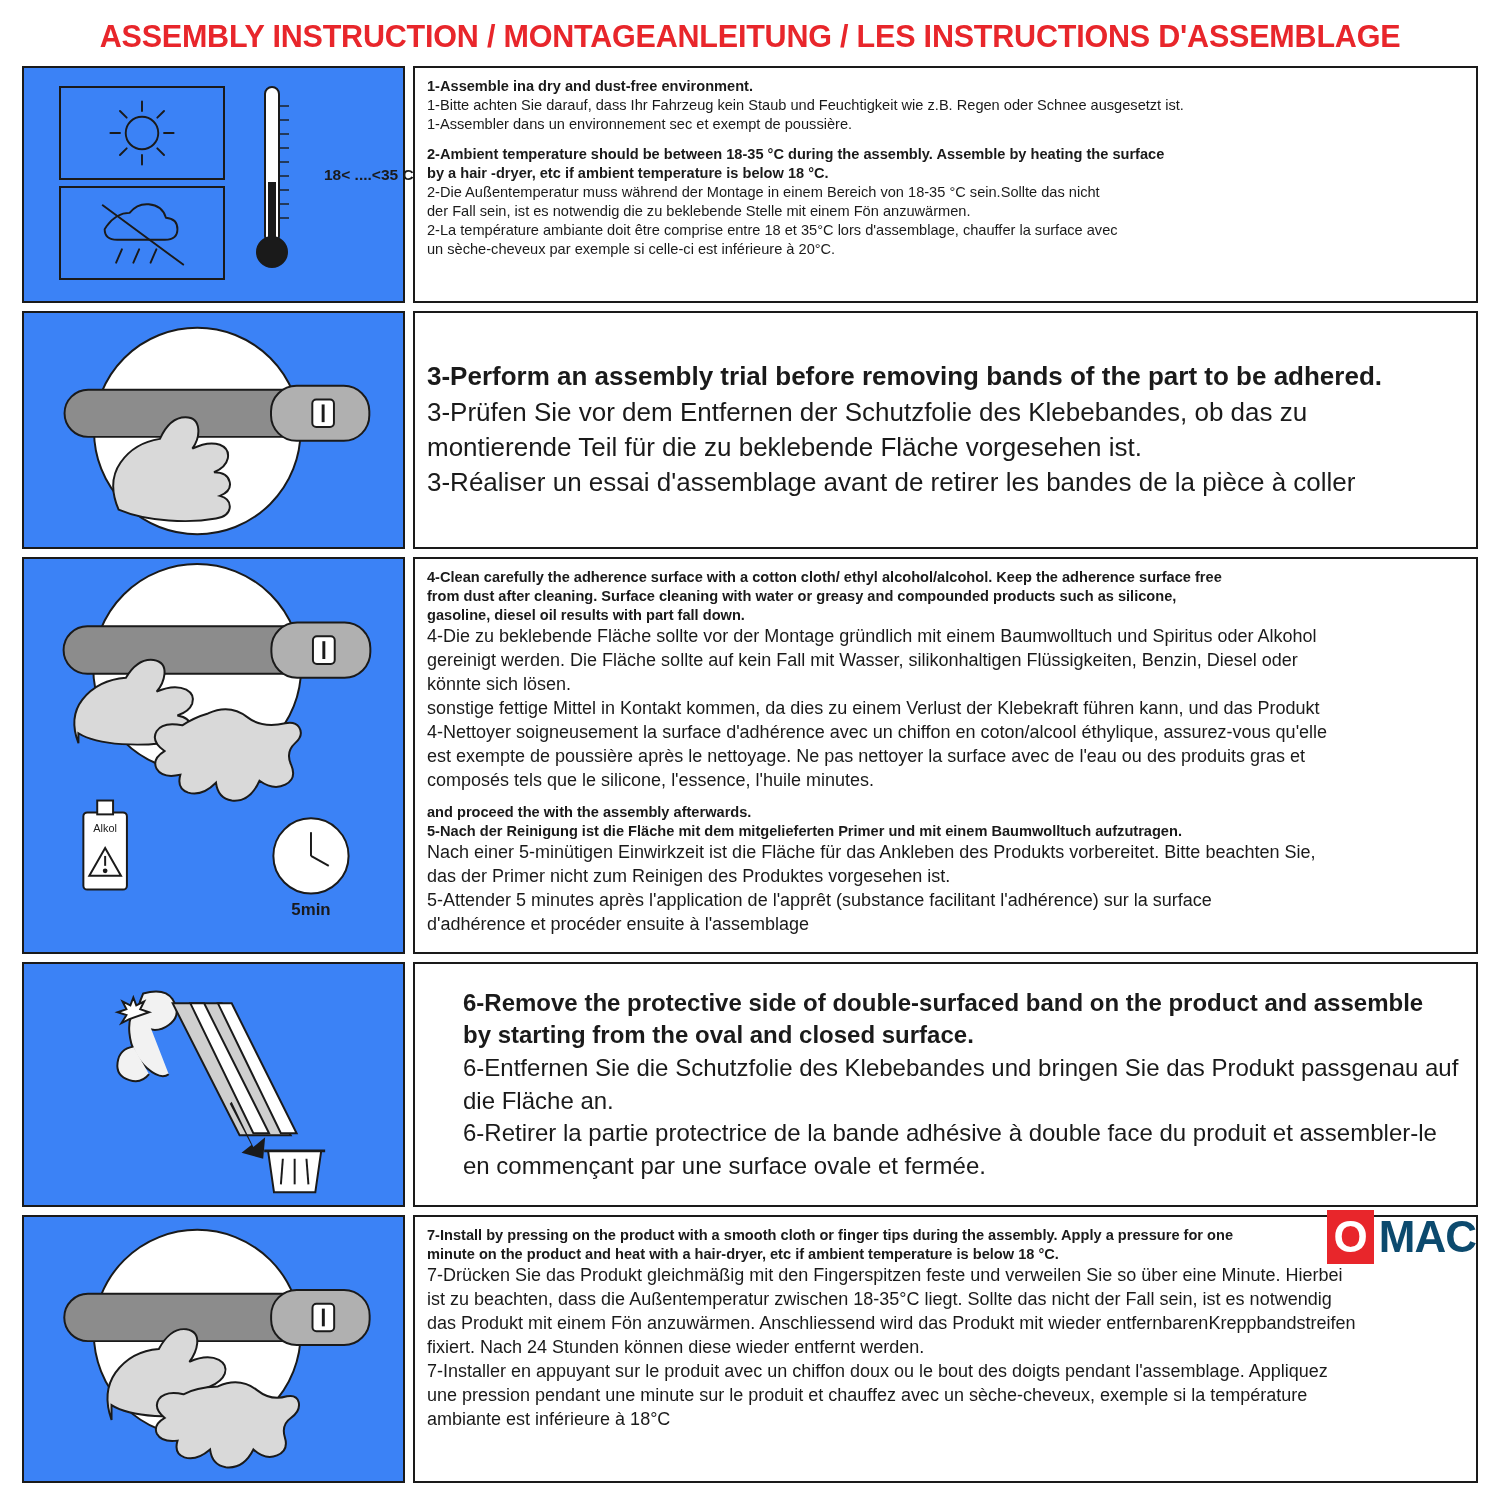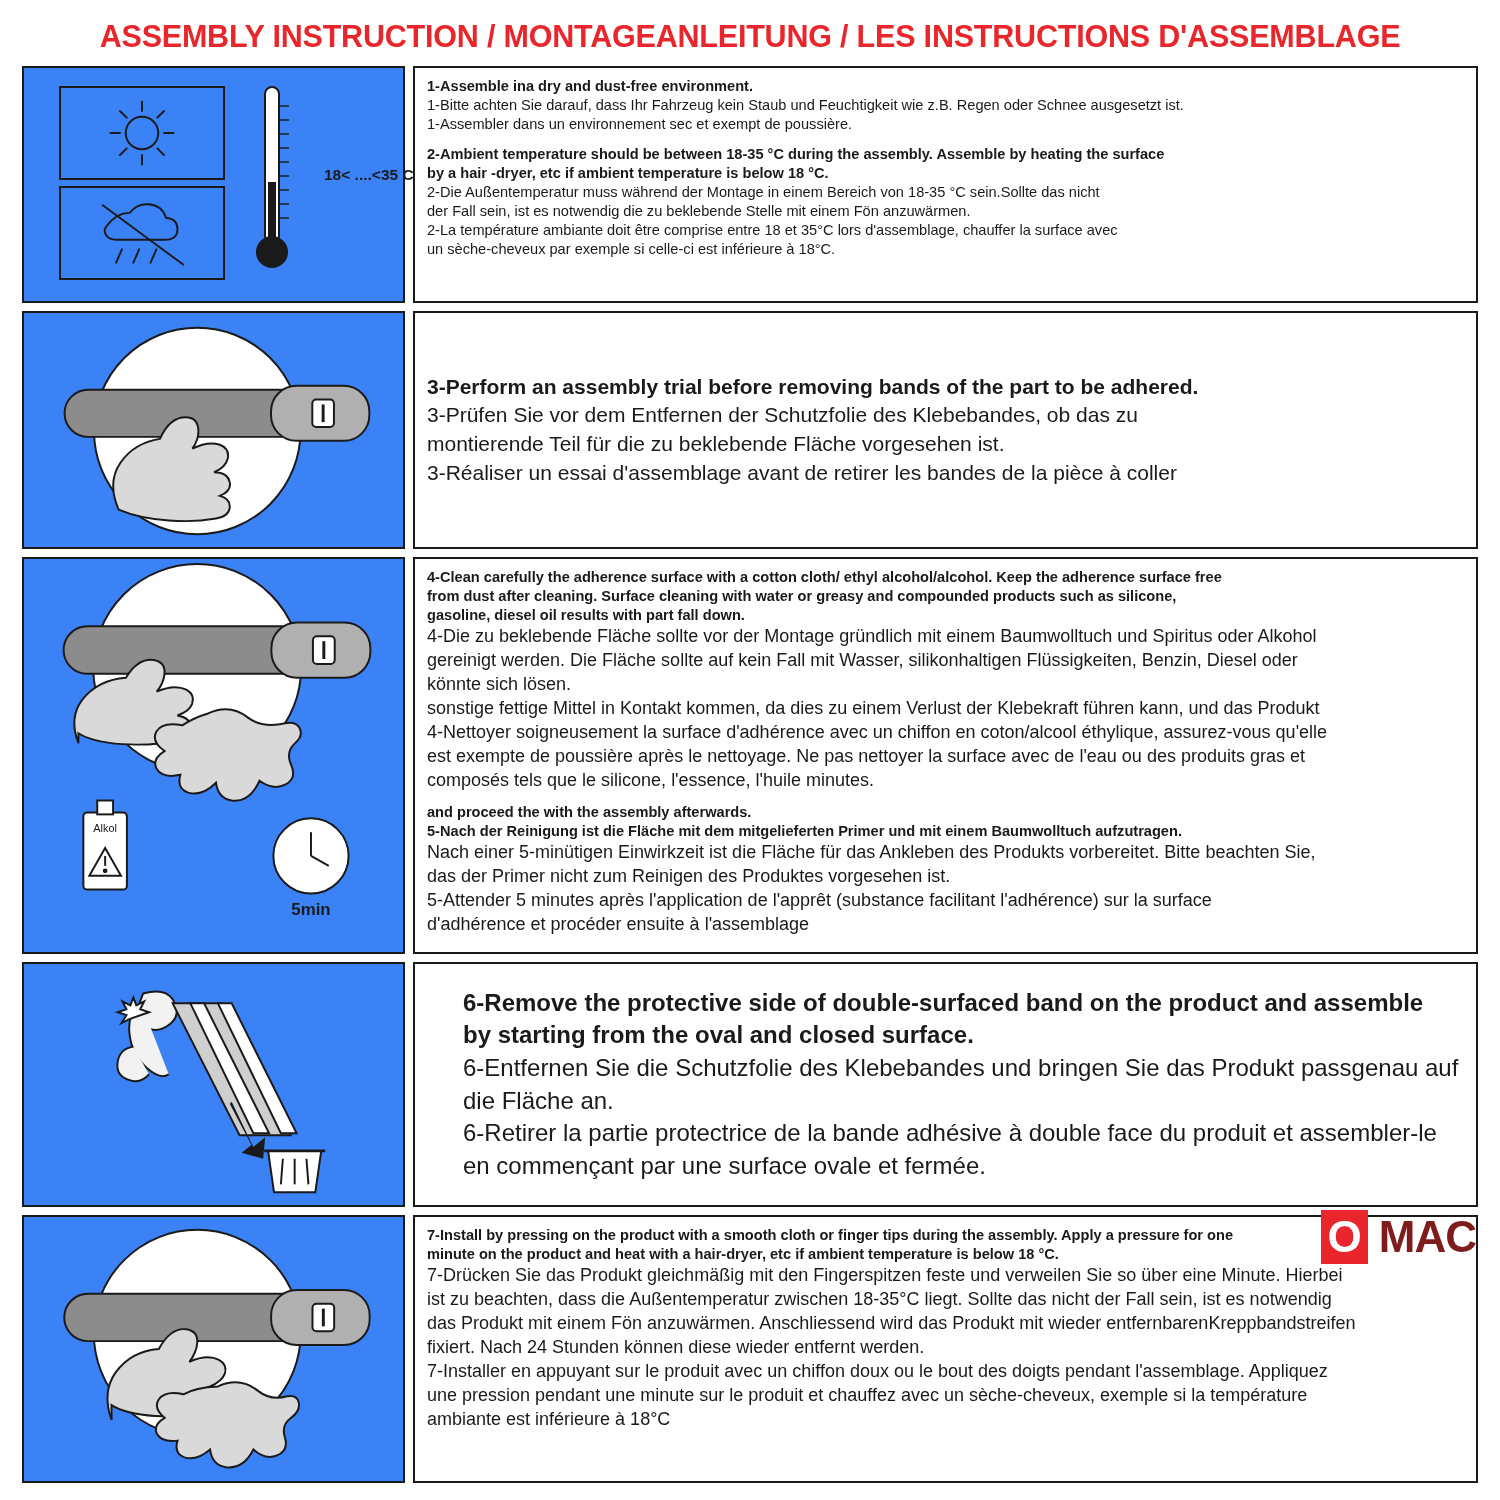--- a/index.html
+++ b/index.html
@@ -63,21 +63,21 @@
     justify-content: center;
   }
   p {
     margin: 0;
   }
   .b {
     font-weight: bold;
   }
   .t13 { font-size: 14.6px; line-height: 1.30; }
   .t15 { font-size: 18px; line-height: 1.33; }
-  .t19 { font-size: 21px; line-height: 1.36; }
+  .t19 { font-size: 26px; line-height: 1.36; }
   .t17 { font-size: 24px; line-height: 1.36; margin-left: 36px; }
   .gap { height: 11px; }
 
   
   .r1 { height: 237px; }
   .r1box {
     position: absolute;
     border: 2px solid #1a1a1a;
     box-sizing: border-box;
   }
@@ -123,26 +123,26 @@
   .logo-o {
     background: #e8262b;
     color: #fff;
     font-weight: bold;
     font-size: 44px;
     line-height: 54px;
     padding: 0 7px;
     letter-spacing: -1px;
   }
   .logo-mac {
-    color: #7f1d1d;
+    color: #0c4a6e;
     font-weight: bold;
     font-size: 44px;
     line-height: 54px;
     letter-spacing: -1px;
-    padding-left: 11px;
+    padding-left: 5px;
   }
 </style>
 </head>
 <body>
 
 <div class="page">
 
   <div class="title">ASSEMBLY INSTRUCTION / MONTAGEANLEITUNG / LES INSTRUCTIONS D'ASSEMBLAGE</div>
 
   <div class="rows">
@@ -199,21 +199,21 @@
       <div class="cell-txt">
         <p class="t13 b">1-Assemble ina dry and dust-free environment.</p>
         <p class="t13">1-Bitte achten Sie darauf, dass Ihr Fahrzeug kein Staub und Feuchtigkeit wie z.B. Regen oder Schnee ausgesetzt ist.</p>
         <p class="t13">1-Assembler dans un environnement sec et exempt de poussière.</p>
         <div class="gap"></div>
         <p class="t13 b">2-Ambient temperature should be between 18-35 °C  during the assembly. Assemble by heating the surface</p>
         <p class="t13 b">by a hair -dryer, etc if ambient temperature is below 18 °C.</p>
         <p class="t13">2-Die Außentemperatur muss während der Montage in einem Bereich von 18-35 °C  sein.Sollte das nicht</p>
         <p class="t13">der Fall sein, ist es notwendig die zu beklebende Stelle mit einem Fön anzuwärmen.</p>
         <p class="t13">2-La température ambiante doit être comprise entre 18 et 35°C lors d'assemblage, chauffer la surface avec</p>
-        <p class="t13">un sèche-cheveux par exemple si celle-ci est inférieure à 18°C.</p>
+        <p class="t13">un sèche-cheveux par exemple si celle-ci est inférieure à 20°C.</p>
       </div>
     </div>
 
     <div class="row">
       <div class="cell-img r2">
         <svg class="fullsvg" viewBox="0 0 383 238">
           <g stroke="#1a1a1a" stroke-width="2" fill="none">
             <circle cx="175" cy="120" r="105" fill="#fff"></circle>
             <rect x="40" y="78" width="300" height="48" rx="24" fill="#8c8c8c" stroke="#1a1a1a"></rect>
             <rect x="250" y="74" width="100" height="56" rx="26" fill="#b0b0b0" stroke="#1a1a1a"></rect>

